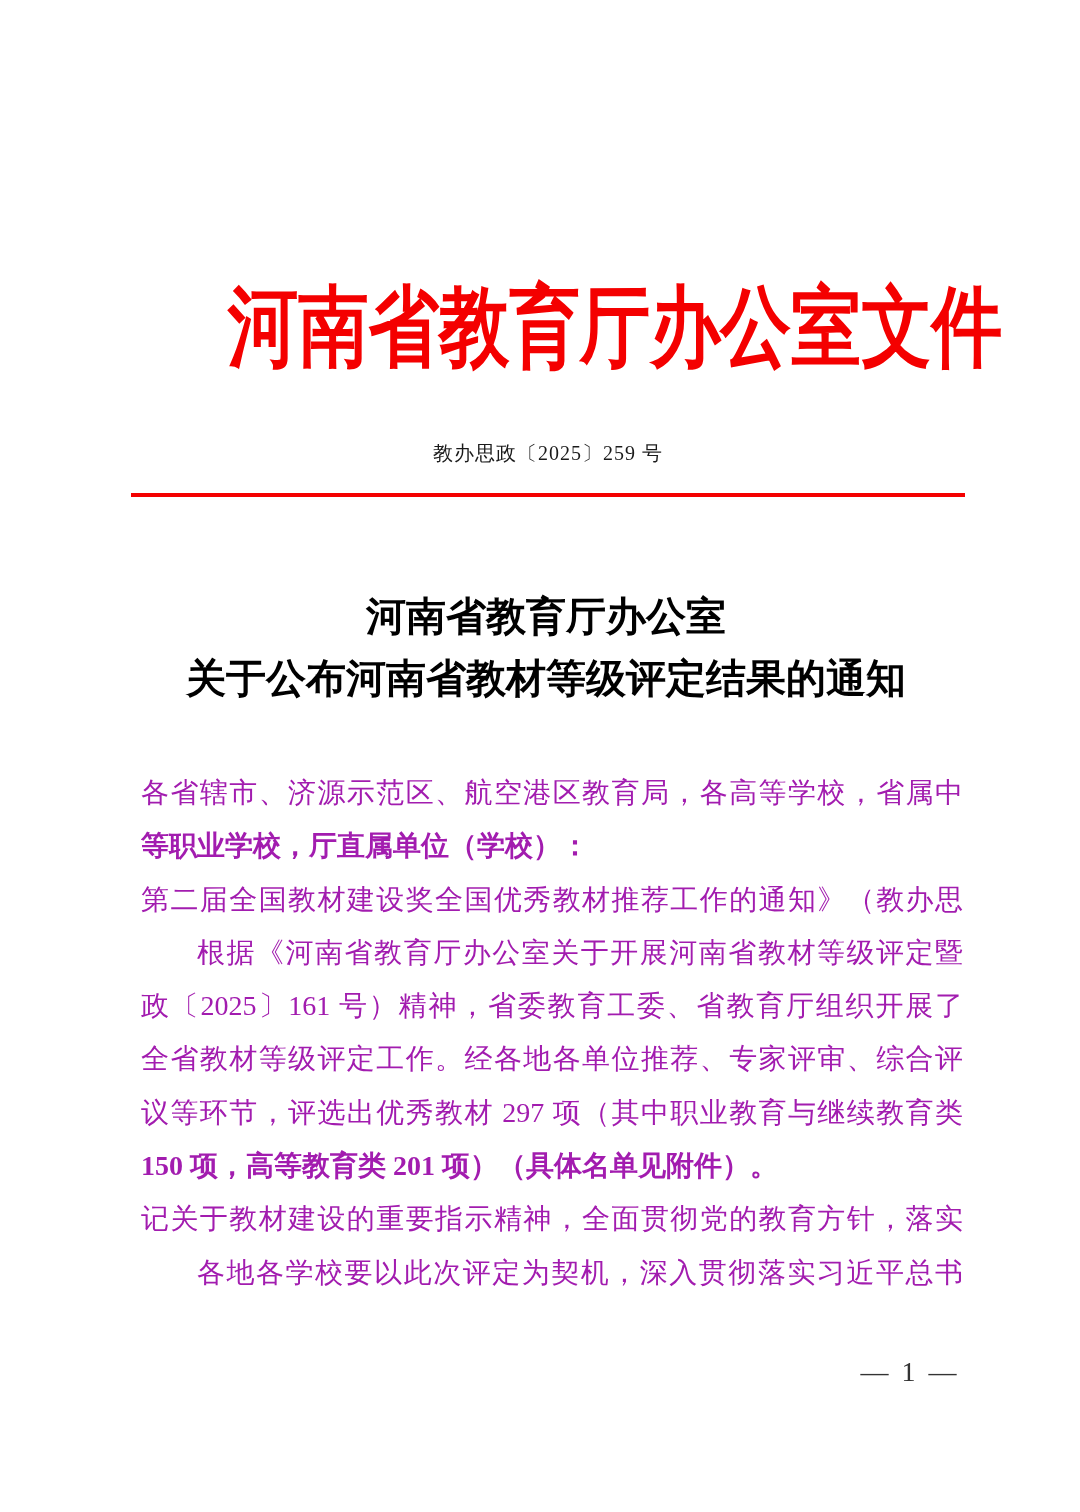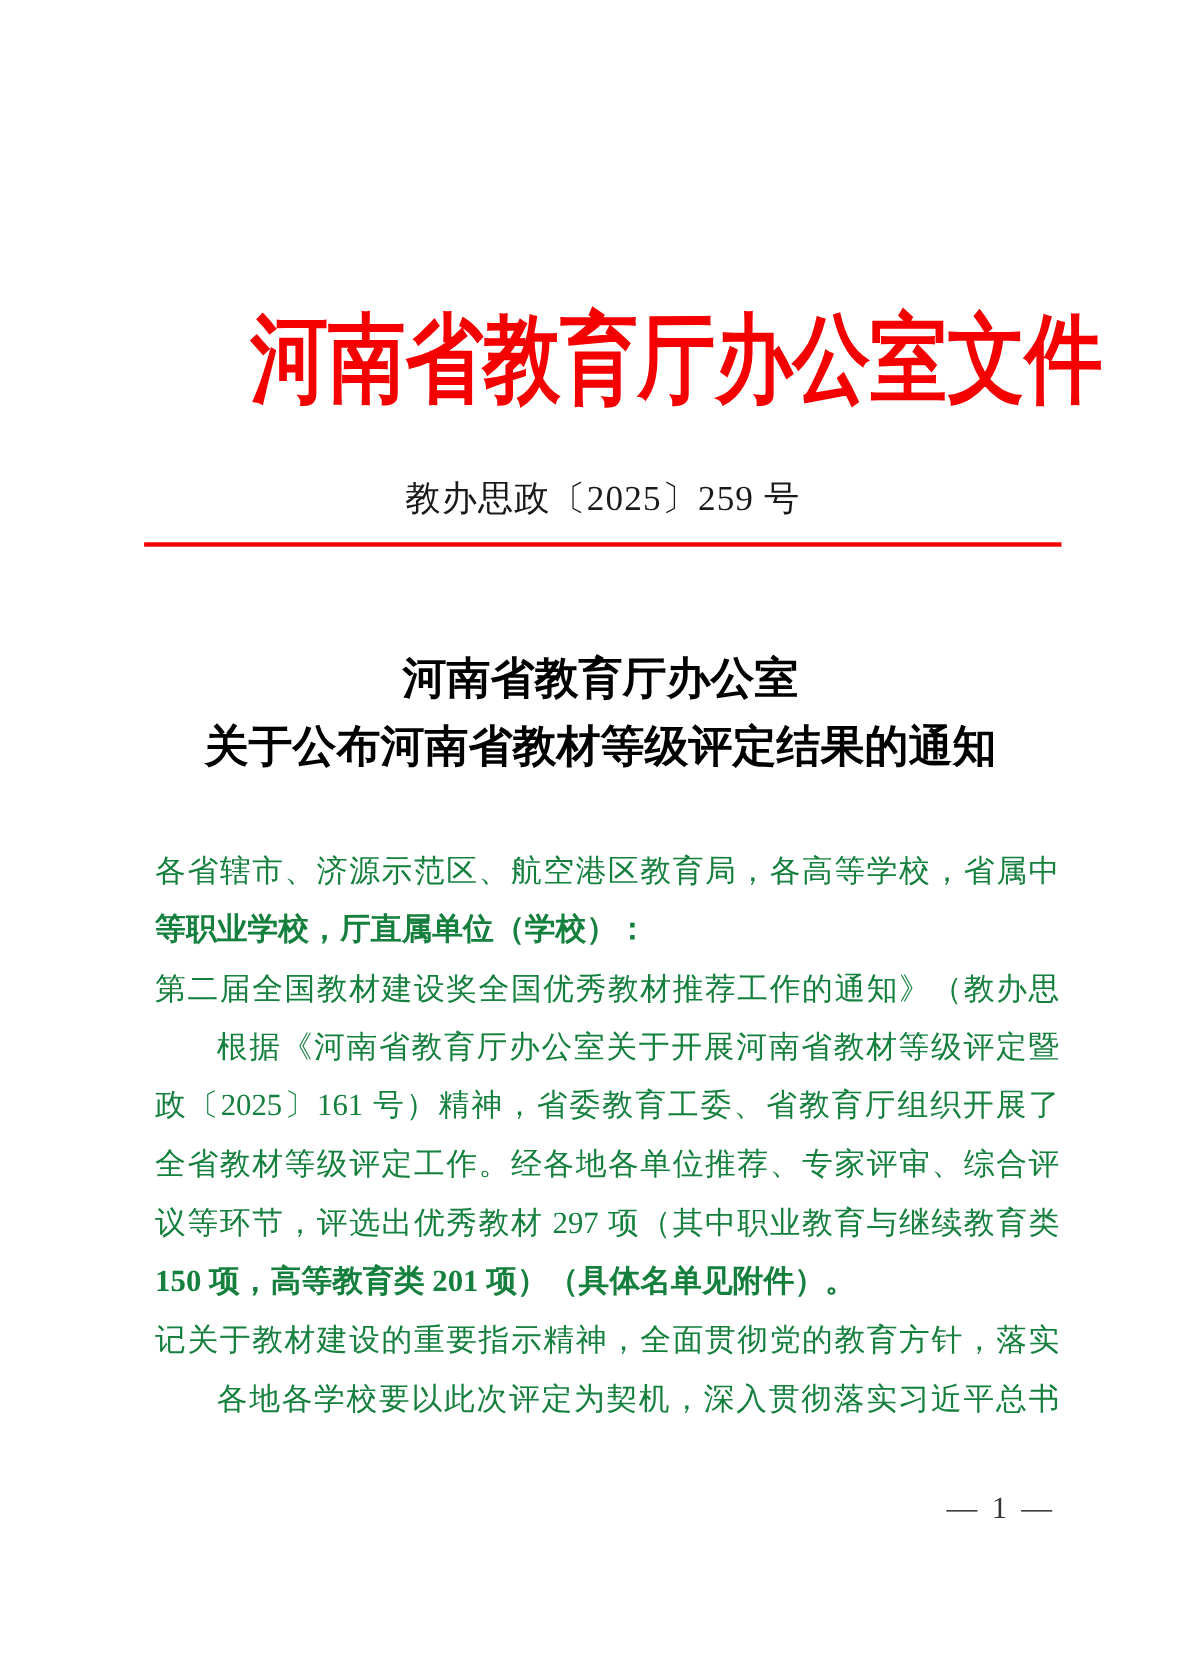--- a/index.html
+++ b/index.html
@@ -32,21 +32,21 @@
     transform: scaleX(0.80);
     transform-origin: 50% 50%;
   }
   
   .doc-number {
     position: absolute;
     top: 436px;
     left: 131px;
     width: 834px;
     text-align: center;
-    font-size: 32px;
+    font-size: 20px;
     line-height: 34px;
     letter-spacing: 1px;
     color: #1a1a1a;
   }
   
   .red-line {
     position: absolute;
     top: 493px;
     left: 131px;
     width: 834px;
@@ -65,21 +65,21 @@
     line-height: 62px;
     color: #000000;
   }
   
   .body-text {
     position: absolute;
     top: 766px;
     left: 141px;
     width: 822px;
     font-size: 28px;
-    color: #15803d;
+    color: #a21caf;
   }
   .line {
     height: 53.3px;
     line-height: 53.3px;
     overflow: hidden;
     text-align: justify;
     text-align-last: justify;
   }
   .line.short { text-align-last: left; font-weight: bold; }
   .line.indent { text-indent: 56px; }

